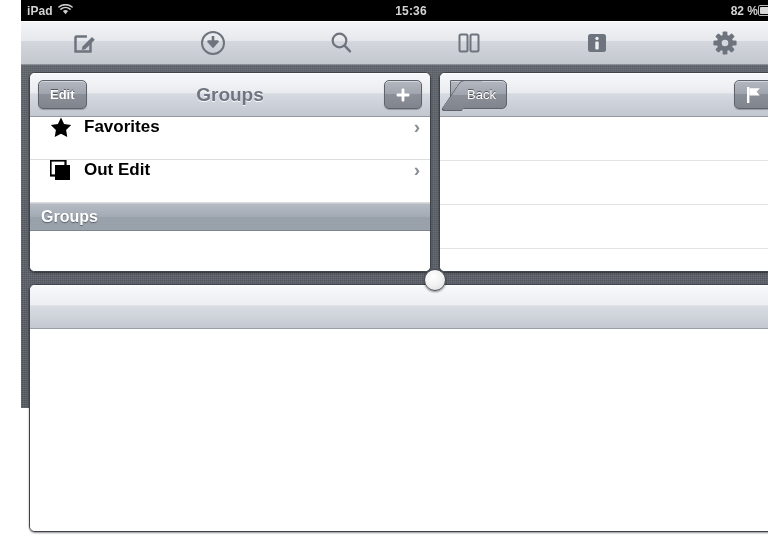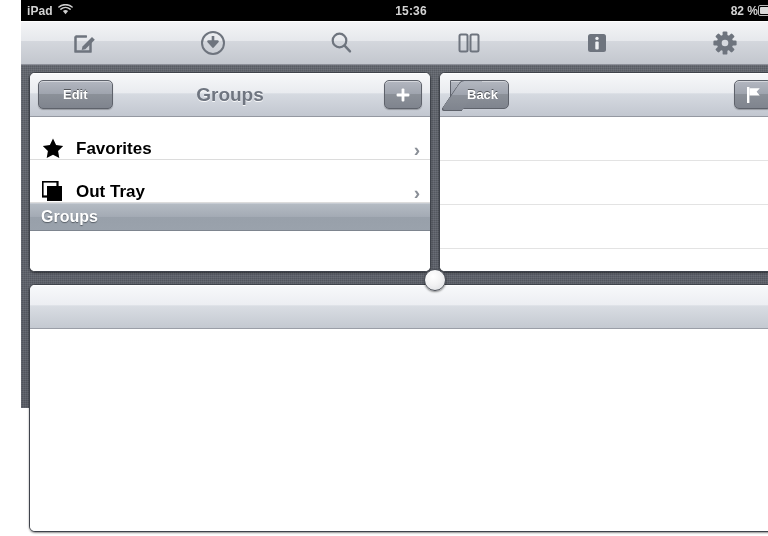--- a/index.html
+++ b/index.html
@@ -113,21 +113,21 @@
     font-size: 19px; font-weight: bold;
     color: #6f7580;
     text-shadow: 0 1px 0 rgba(255,255,255,.85);
     pointer-events: none;
   }
 
   
   .barbtn {
     position: relative; z-index: 2;
     height: 29px; min-width: 46px;
-    padding: 0 24px;
+    padding: 0 11px;
     display: inline-flex; align-items: center; justify-content: center;
     font-size: 13px; font-weight: bold;
     color: #fff;
     text-shadow: 0 -1px 0 rgba(0,0,0,.5);
     background: linear-gradient(180deg, #b3b7c0 0%, #9fa4ae 48%, #8b9098 50%, #7f848e 100%);
     border: 1px solid #5e626b;
     border-radius: 5px;
     box-shadow: inset 0 1px 0 rgba(255,255,255,.45), 0 1px 1px rgba(0,0,0,.25);
     cursor: default;
   }
@@ -135,21 +135,21 @@
   .barbtn.right { margin-left: auto; margin-right: 8px; }
   .barbtn.square { min-width: 0; width: 38px; padding: 0; }
 
   
   .backbtn {
     position: relative; z-index: 2;
     margin-left: 10px;
     height: 29px;
     padding: 0 10px 0 16px;
     display: inline-flex; align-items: center; justify-content: center;
-    font-size: 13px; font-weight: bold;
+    font-size: 13px; font-weight: normal;
     color: #fff;
     text-shadow: 0 -1px 0 rgba(0,0,0,.5);
     background: linear-gradient(180deg, #b3b7c0 0%, #9fa4ae 48%, #8b9098 50%, #7f848e 100%);
     border: 1px solid #5e626b;
     border-right-width: 1px;
     border-radius: 0 5px 5px 0;
     box-shadow: inset 0 1px 0 rgba(255,255,255,.4);
     cursor: default;
   }
   .backbtn::before {
@@ -163,22 +163,22 @@
     transform-origin: left bottom;
     border-radius: 4px 0 0 4px;
     z-index: -1;
   }
 
   
   .list { background: #fff; }
   .row {
     position: relative;
     height: 43px;
-    display: flex; align-items: flex-end;
-    padding: 0 10px 0 12px;
+    display: flex; align-items: flex-start;
+    padding: 0 10px 0 20px;
     border-bottom: 1px solid #dcdcdc;
     background: #fff;
     cursor: default;
   }
   .row-icon { width: 34px; display: flex; align-items: center; }
   .row-label {
     flex: 1 1 auto;
     font-size: 17px; font-weight: bold; color: #000;
   }
   .chevron { color: #8a8f97; font-size: 19px; font-weight: bold; line-height: 1; }
@@ -347,21 +347,21 @@
         <span class="chevron">›</span>
       </div>
 
       <div class="row">
         <span class="row-icon">
           <svg class="tray" viewBox="0 0 23 21">
             <rect x="0.5" y="0.5" width="15" height="15" fill="none" stroke="#000" stroke-width="2.2"></rect>
             <rect x="5" y="5" width="15" height="15" fill="#000"></rect>
           </svg>
         </span>
-        <span class="row-label">Out Tray</span>
+        <span class="row-label">Out Edit</span>
         <span class="chevron">›</span>
       </div>
 
       <div class="section-header">Groups</div>
 
       <div class="row-empty"></div>
     </div>
   </div>
 
   <div class="panel" id="panel-articles">

